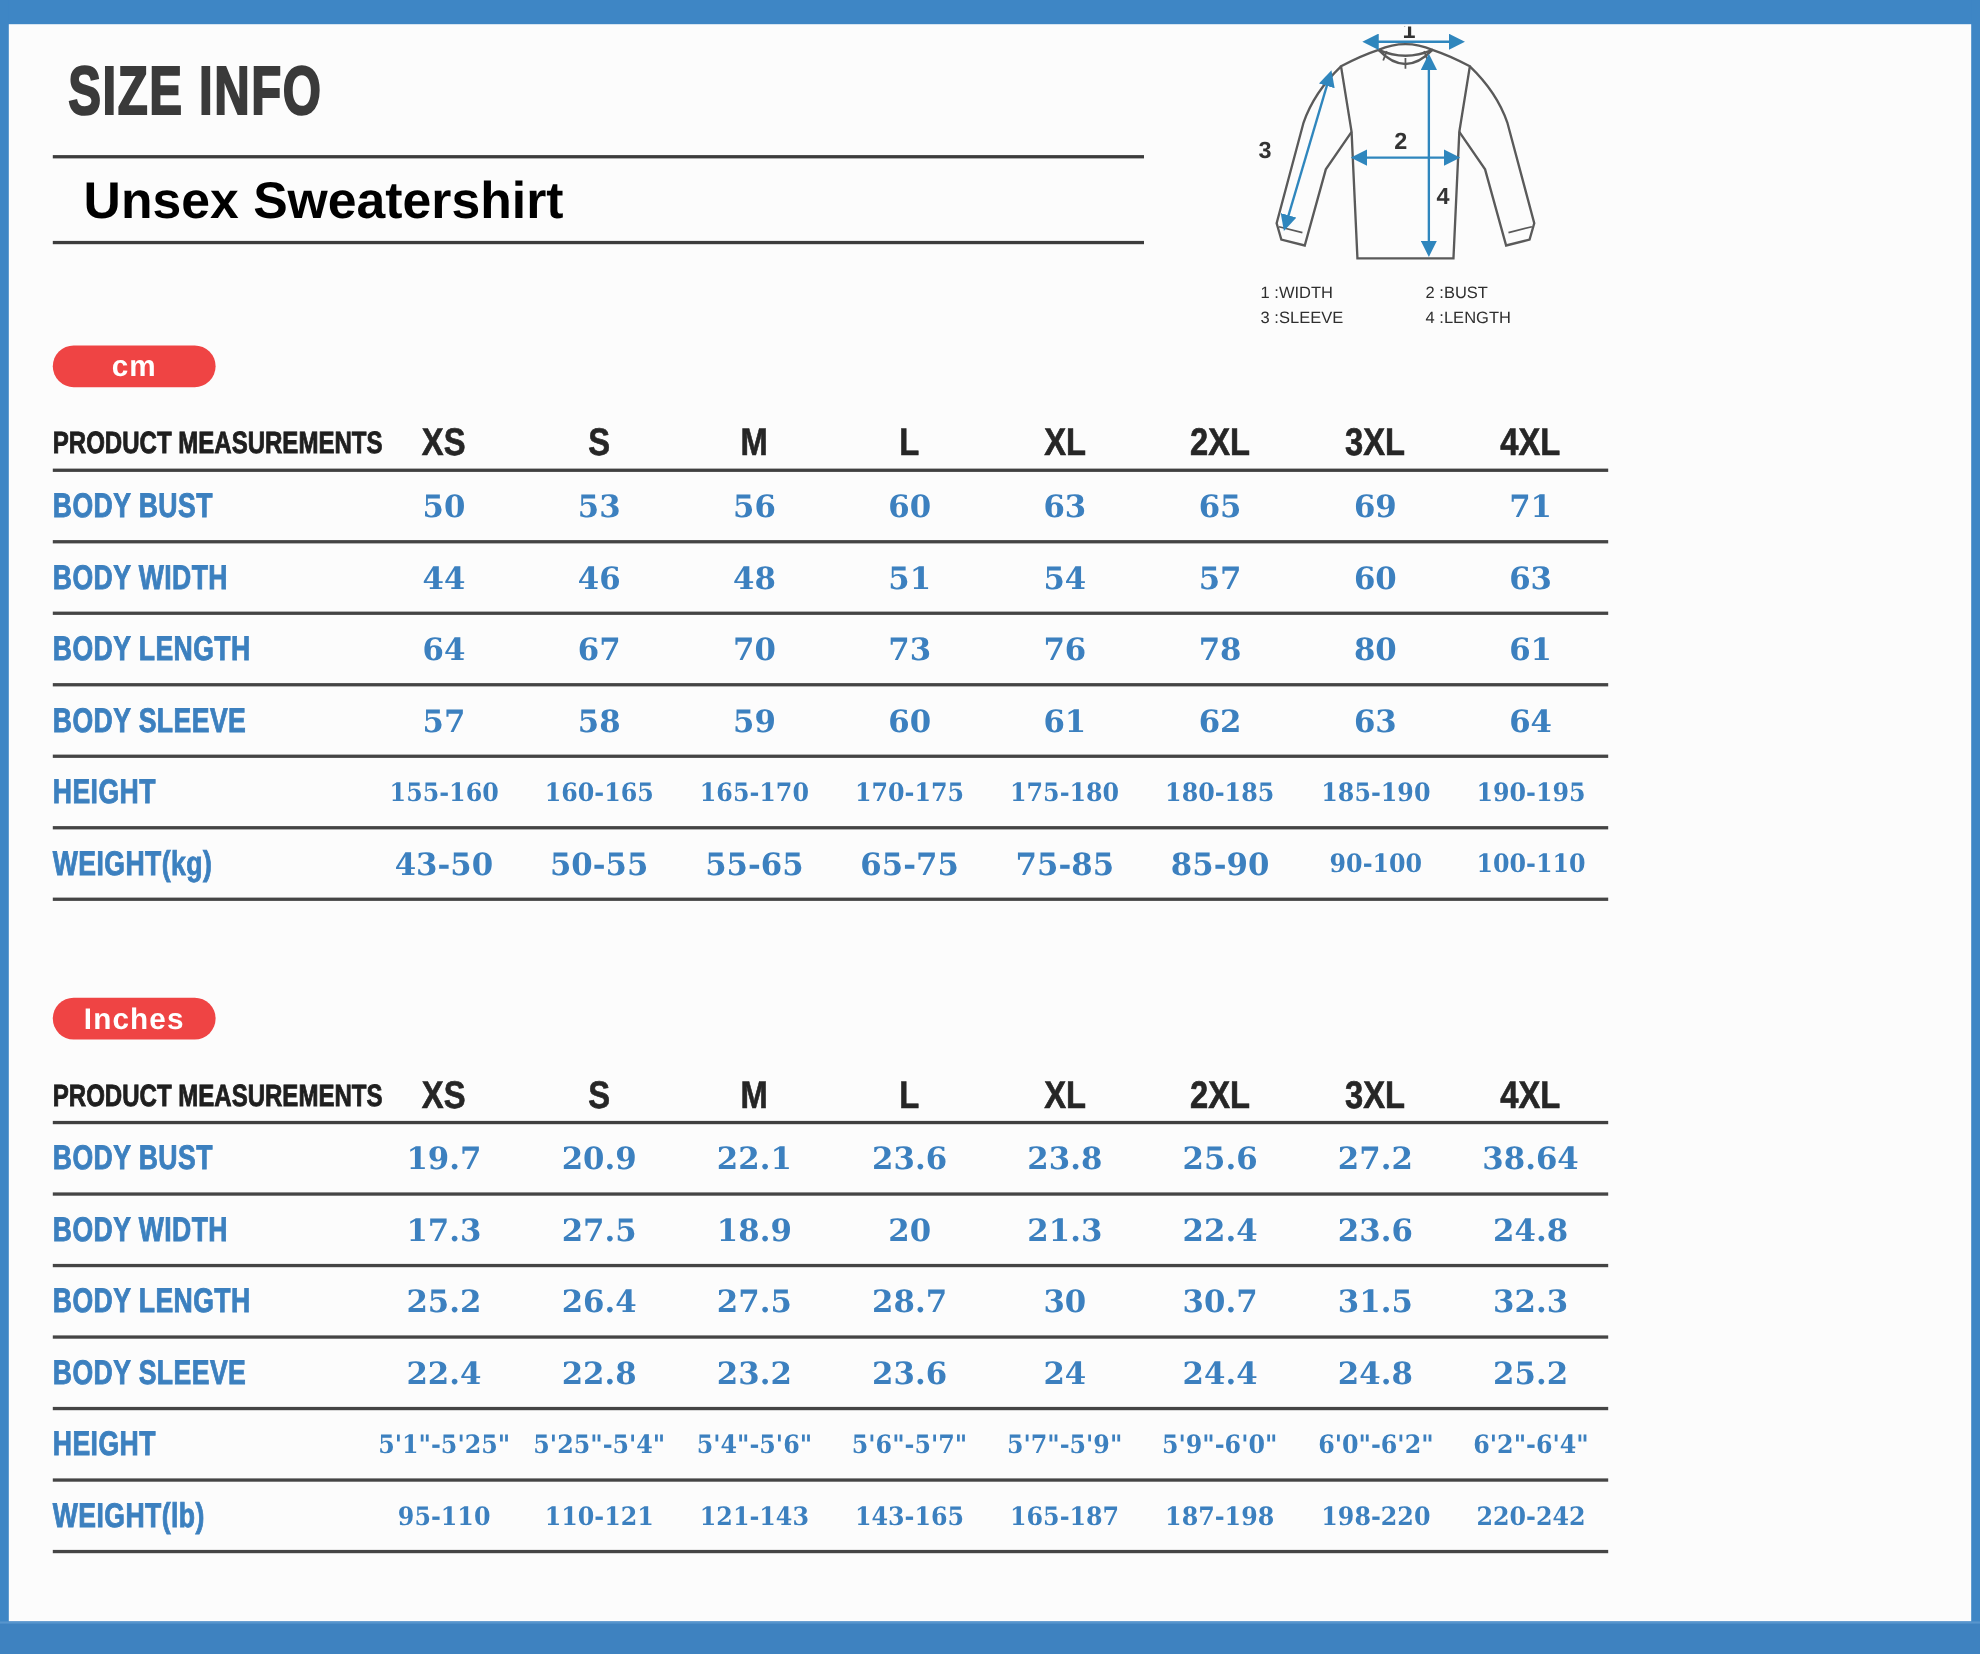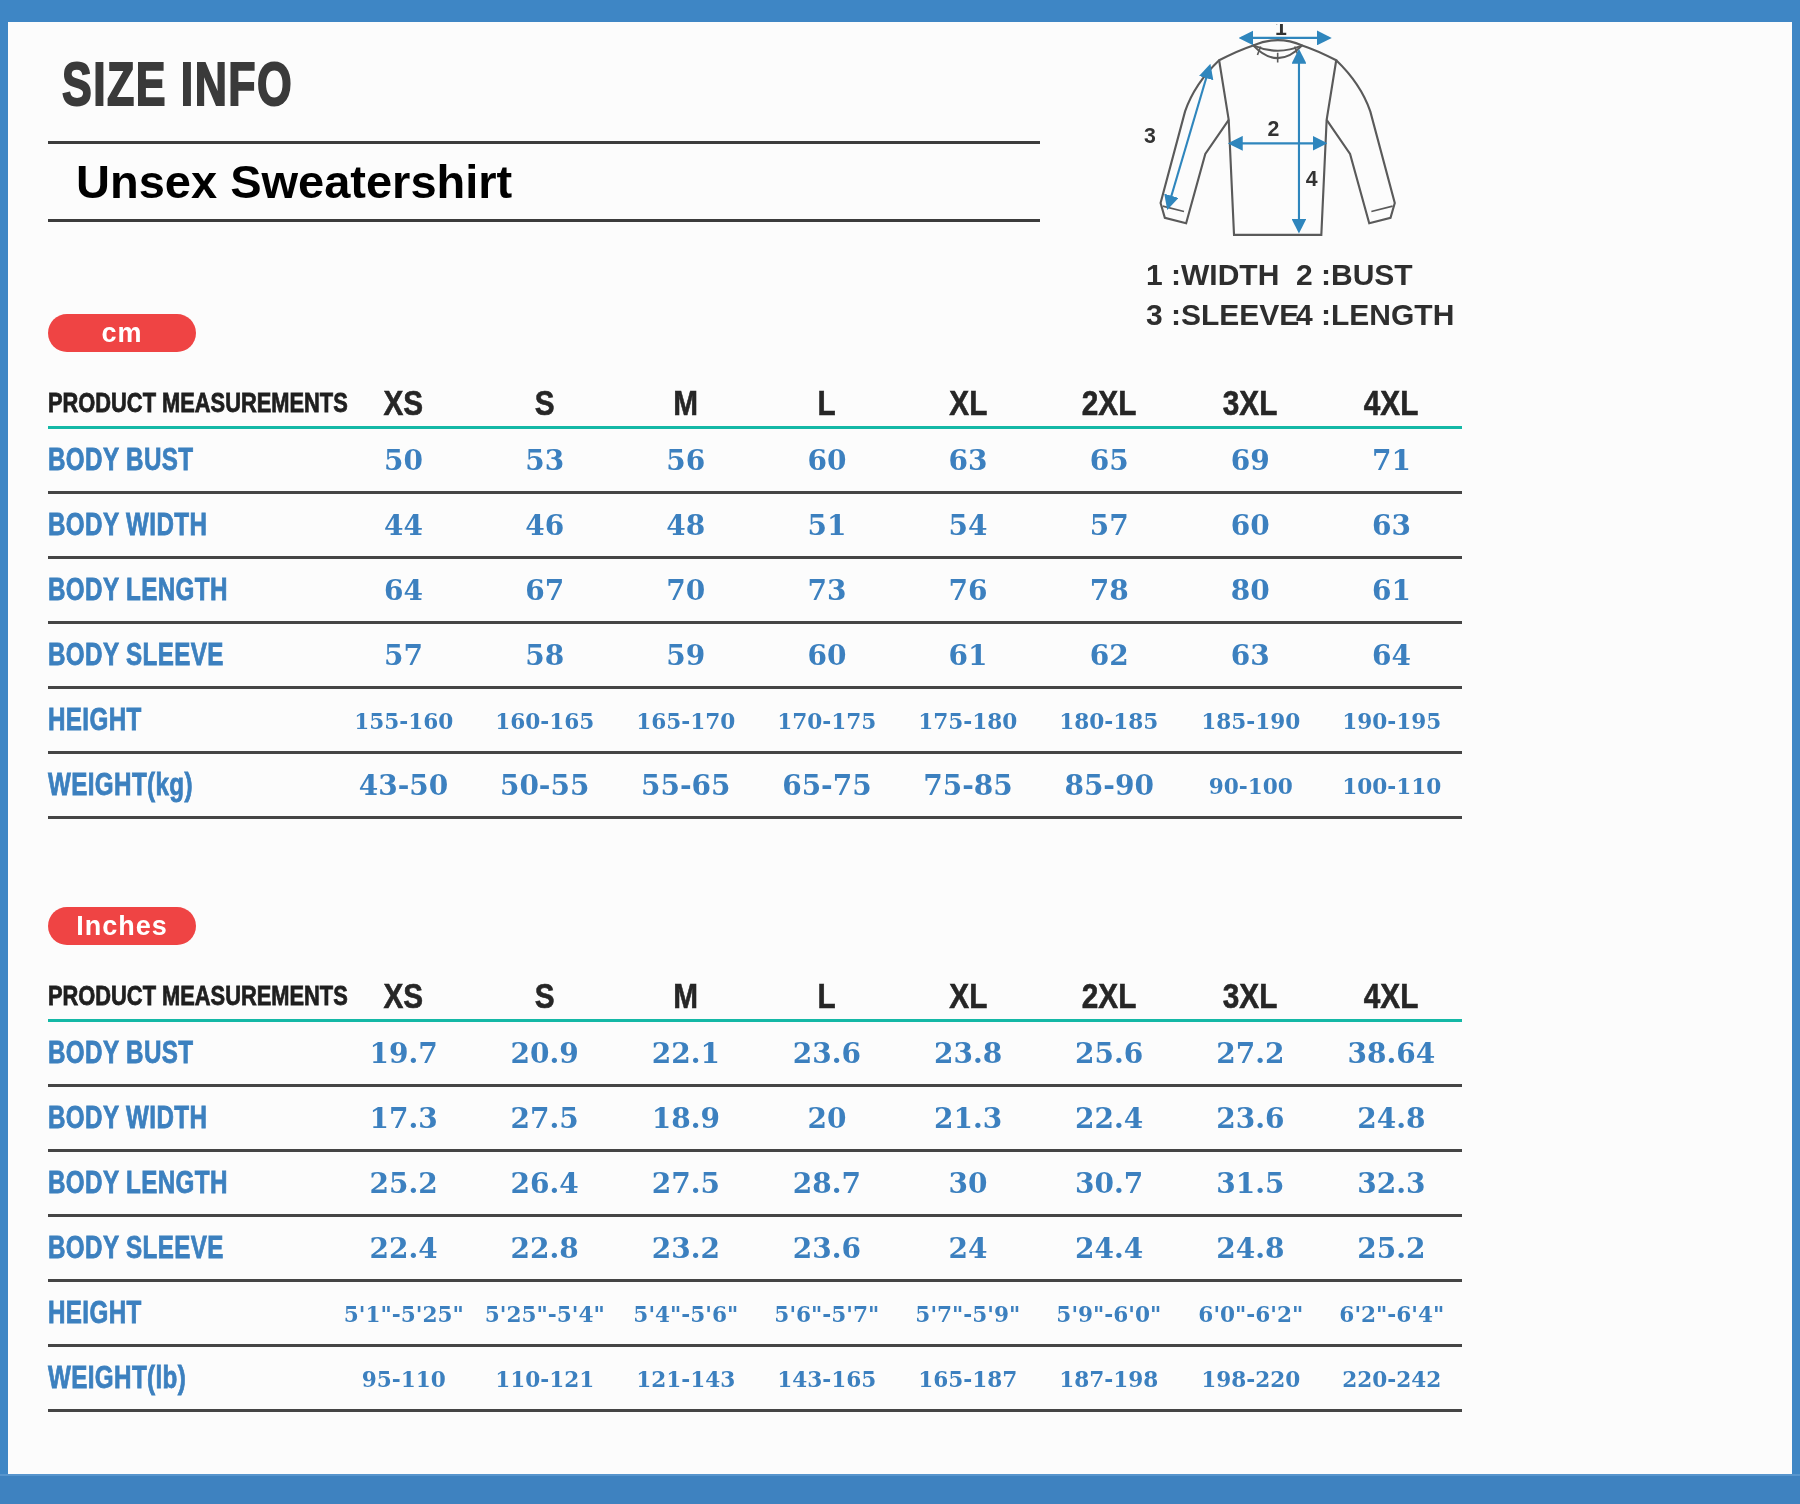--- a/index.html
+++ b/index.html
@@ -18,34 +18,34 @@
   .cond{display:inline-block;white-space:nowrap;}
 
   .main-title{margin:18px 0 0 14px;font-size:62px;font-weight:900;color:#3a3a3a;
     letter-spacing:2px;-webkit-text-stroke:2px #3a3a3a;transform:scaleX(0.72);transform-origin:0 50%;}
   .rule{width:992px;border-top:3px solid #3c3c3c;margin-top:22px;}
   .subtitle{margin:10px 0 10px 28px;font-size:47px;font-weight:700;color:#000;}
 
   
   .diagram{position:absolute;top:24px;left:1118px;width:340px;}
   .diagram svg{display:block;}
-  .legend{margin:6px 0 0 28px;font-size:30px;font-weight:700;color:#2e2e2e;}
+  .legend{margin:6px 0 0 28px;font-size:15px;font-weight:400;color:#2e2e2e;}
   .legend-row{display:flex;margin-top:6px;}
   .legend-item{width:150px;white-space:nowrap;}
 
   
   .badge{display:inline-block;min-width:148px;padding:0 14px;height:38px;line-height:38px;
     background:#ef4444;color:#fff;border-radius:19px;font-size:27px;font-weight:700;
     text-align:center;box-sizing:border-box;letter-spacing:1px;}
 
   
   .size-table{width:1414px;margin-top:28px;}
   .trow{display:grid;grid-template-columns:285px repeat(8,1fr);align-items:center;
     height:62px;border-bottom:3px solid #454545;}
-  .trow.head{height:46px;border-bottom:3px solid #14b8a6;}
+  .trow.head{height:46px;border-bottom:3px solid #404040;}
   .cell{text-align:center;overflow:visible;}
   .label-cell{text-align:left;}
   .header-label{font-size:28px;font-weight:800;color:#1f1f1f;transform:scaleX(0.78);transform-origin:0 50%;
     -webkit-text-stroke:0.8px #1f1f1f;}
   .size-h{font-size:35px;font-weight:800;color:#262626;transform:scaleX(0.85);transform-origin:center;
     -webkit-text-stroke:0.6px #262626;}
   .row-label{font-size:31px;font-weight:800;color:#3c80bf;transform:scaleX(0.78);transform-origin:0 50%;
     letter-spacing:0.5px;-webkit-text-stroke:0.8px #3c80bf;}
   .val{display:inline-block;font-family:"DejaVu Serif",serif;font-size:28px;font-weight:700;
     color:#3c80bf;white-space:nowrap;}

